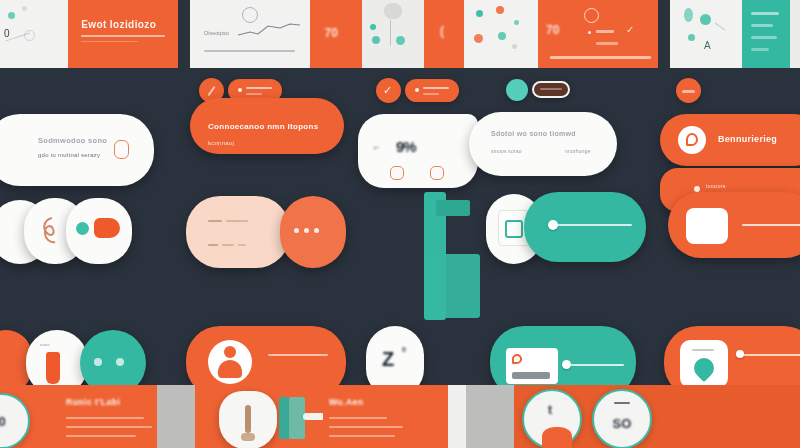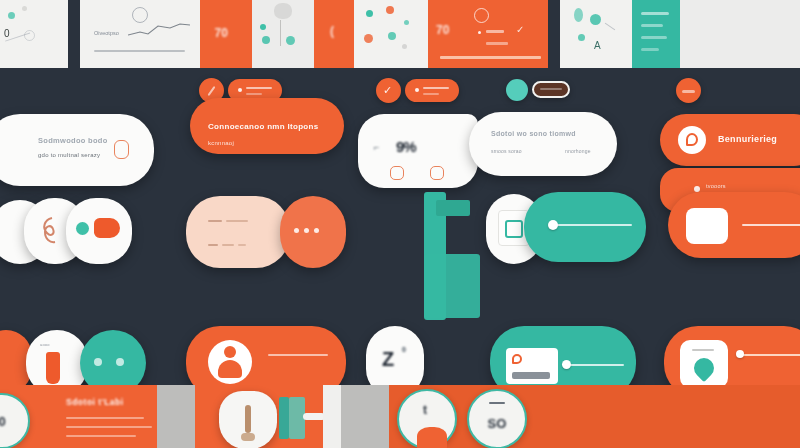--- a/index.html
+++ b/index.html
@@ -156,20 +156,25 @@
   <div class="top-strip">
 
     <div class="tp white" style="width:68px">
       <div class="blob tealdot" style="width:7px;height:7px;left:8px;top:12px;opacity:.75"></div>
       <div class="blob graydot" style="width:5px;height:5px;left:22px;top:6px;opacity:.6"></div>
       <div class="ring" style="width:11px;height:11px;left:24px;top:30px;opacity:.5"></div>
       <div class="tp-glyph" style="left:4px;top:28px;color:#39413f">0</div>
       <div class="spark" style="left:2px;top:20px;width:26px;height:18px;border-bottom:1px solid rgba(120,130,142,.35);transform:rotate(-18deg)"></div>
     </div>
 
+    <div class="tp orange" style="width:110px">
+      <div class="tp-title" style="left:12%;top:28%">Ewot lozidiozo</div>
+      <div class="tp-rule" style="left:12%;top:52%;width:76%"></div>
+      <div class="tp-rule" style="left:12%;top:60%;width:52%;opacity:.5"></div>
+    </div>
 
     <div class="tp gap" style="width:12px"></div>
 
     <div class="tp white" style="width:120px">
       <div class="ring" style="width:16px;height:16px;left:50%;top:7px;margin-left:-8px"></div>
       <div class="tp-label" style="left:14px;top:30px">Oiveotpso</div>
       <svg class="spark" style="left:48px;top:22px" width="62" height="16" viewBox="0 0 62 16">
         <path d="M0 13 L12 10 L20 12 L30 4 L42 6 L52 2 L62 3" fill="none" stroke="#4c5561" stroke-width="1.1" opacity=".7"></path>
       </svg>
       <div class="tp-rule dark" style="left:14px;top:50px;width:76%"></div>
@@ -255,21 +260,21 @@
     <div class="pill circle teal" style="left:506px;top:11px;width:22px;height:22px"></div>
     <div class="pill dark" style="left:532px;top:13px;width:38px;height:17px;border:2px solid #f2f2f0">
       <div class="pill-line" style="left:6px;top:5px;width:22px;background:rgba(255,255,255,.35)"></div>
     </div>
 
     <div class="pill circle" style="left:676px;top:10px;width:25px;height:25px">
       <div class="pill-line" style="left:6px;top:12px;width:13px;border-radius:8px;height:3px;background:rgba(255,255,255,.55)"></div>
     </div>
 
     <div class="card white r-lg" style="left:-14px;top:46px;width:168px;height:72px">
-      <div class="c-title on-light" style="left:52px;top:22px">Sodmwodoo bodo</div>
+      <div class="c-title on-light" style="left:52px;top:22px">Sodmwodoo sono</div>
       <div class="c-sub on-light" style="left:52px;top:38px">gdo to multnal serazy</div>
       <div class="sq-out" style="left:128px;top:26px;width:15px;height:19px;border-radius:6px"></div>
     </div>
 
     <div class="card orange r-lg" style="left:190px;top:30px;width:154px;height:56px">
       <div class="c-title on-dark" style="left:18px;top:24px;font-size:8px">Connoecanoo nmn Itopons</div>
       <div class="c-sub on-dark" style="left:18px;top:42px">kcnnnaoj</div>
     </div>
 
     <div class="card white r-lg" style="left:358px;top:46px;width:120px;height:74px;border-radius:26px 10px 26px 26px">
@@ -383,39 +388,45 @@
     </div>
 
   </div>
 
   <div class="bot-strip">
 
     <div class="bp orange" style="width:157px">
       <div class="gauge" style="left:-26px;top:8px;width:56px;height:56px">
         <span class="gauge-val">0</span>
       </div>
-      <div class="b-title" style="left:66px;top:12px">Sdotoi t'Labi</div>
+      <div class="b-title" style="left:66px;top:12px">Runic t'Labi</div>
       <div class="b-line thin" style="left:66px;top:32px;width:78px"></div>
       <div class="b-line thin" style="left:66px;top:41px;width:86px"></div>
       <div class="b-line thin" style="left:66px;top:50px;width:70px"></div>
     </div>
 
     <div class="bp gray" style="width:38px"></div>
 
     <div class="bp orange" style="width:128px">
       <div class="bottle soft-shadow" style="left:24px;top:6px;width:58px;height:58px">
         <div class="bottle-mark" style="left:26px;top:14px;width:6px;height:28px;background:#b98f6d;border-radius:3px"></div>
         <div class="bottle-mark" style="left:22px;top:42px;width:14px;height:8px;background:#cbab8e;border-radius:4px"></div>
       </div>
       <div class="pkg tealdark" style="left:84px;top:12px;width:10px;height:42px"></div>
       <div class="pkg teal" style="left:94px;top:12px;width:16px;height:42px;opacity:.9"></div>
       <div class="pkg white" style="left:108px;top:28px;width:22px;height:7px;border-radius:4px"></div>
     </div>
 
 
+    <div class="bp orange" style="width:125px">
+      <div class="b-title" style="left:6px;top:12px">Wu.Aen</div>
+      <div class="b-line thin" style="left:6px;top:32px;width:58px"></div>
+      <div class="b-line thin" style="left:6px;top:41px;width:74px"></div>
+      <div class="b-line thin" style="left:6px;top:50px;width:66px"></div>
+    </div>
 
     <div class="bp white" style="width:18px"></div>
     <div class="bp gray" style="width:48px"></div>
 
     <div class="bp orange-d" style="flex:1">
       <div class="gauge" style="left:8px;top:4px;width:60px;height:60px">
         <div class="glyph-sm" style="left:24px;top:12px;font-size:12px;color:#2b333e">t</div>
         <div class="hand" style="left:18px;top:36px;width:30px;height:22px"></div>
       </div>
       <div class="gauge" style="left:78px;top:4px;width:60px;height:60px">

